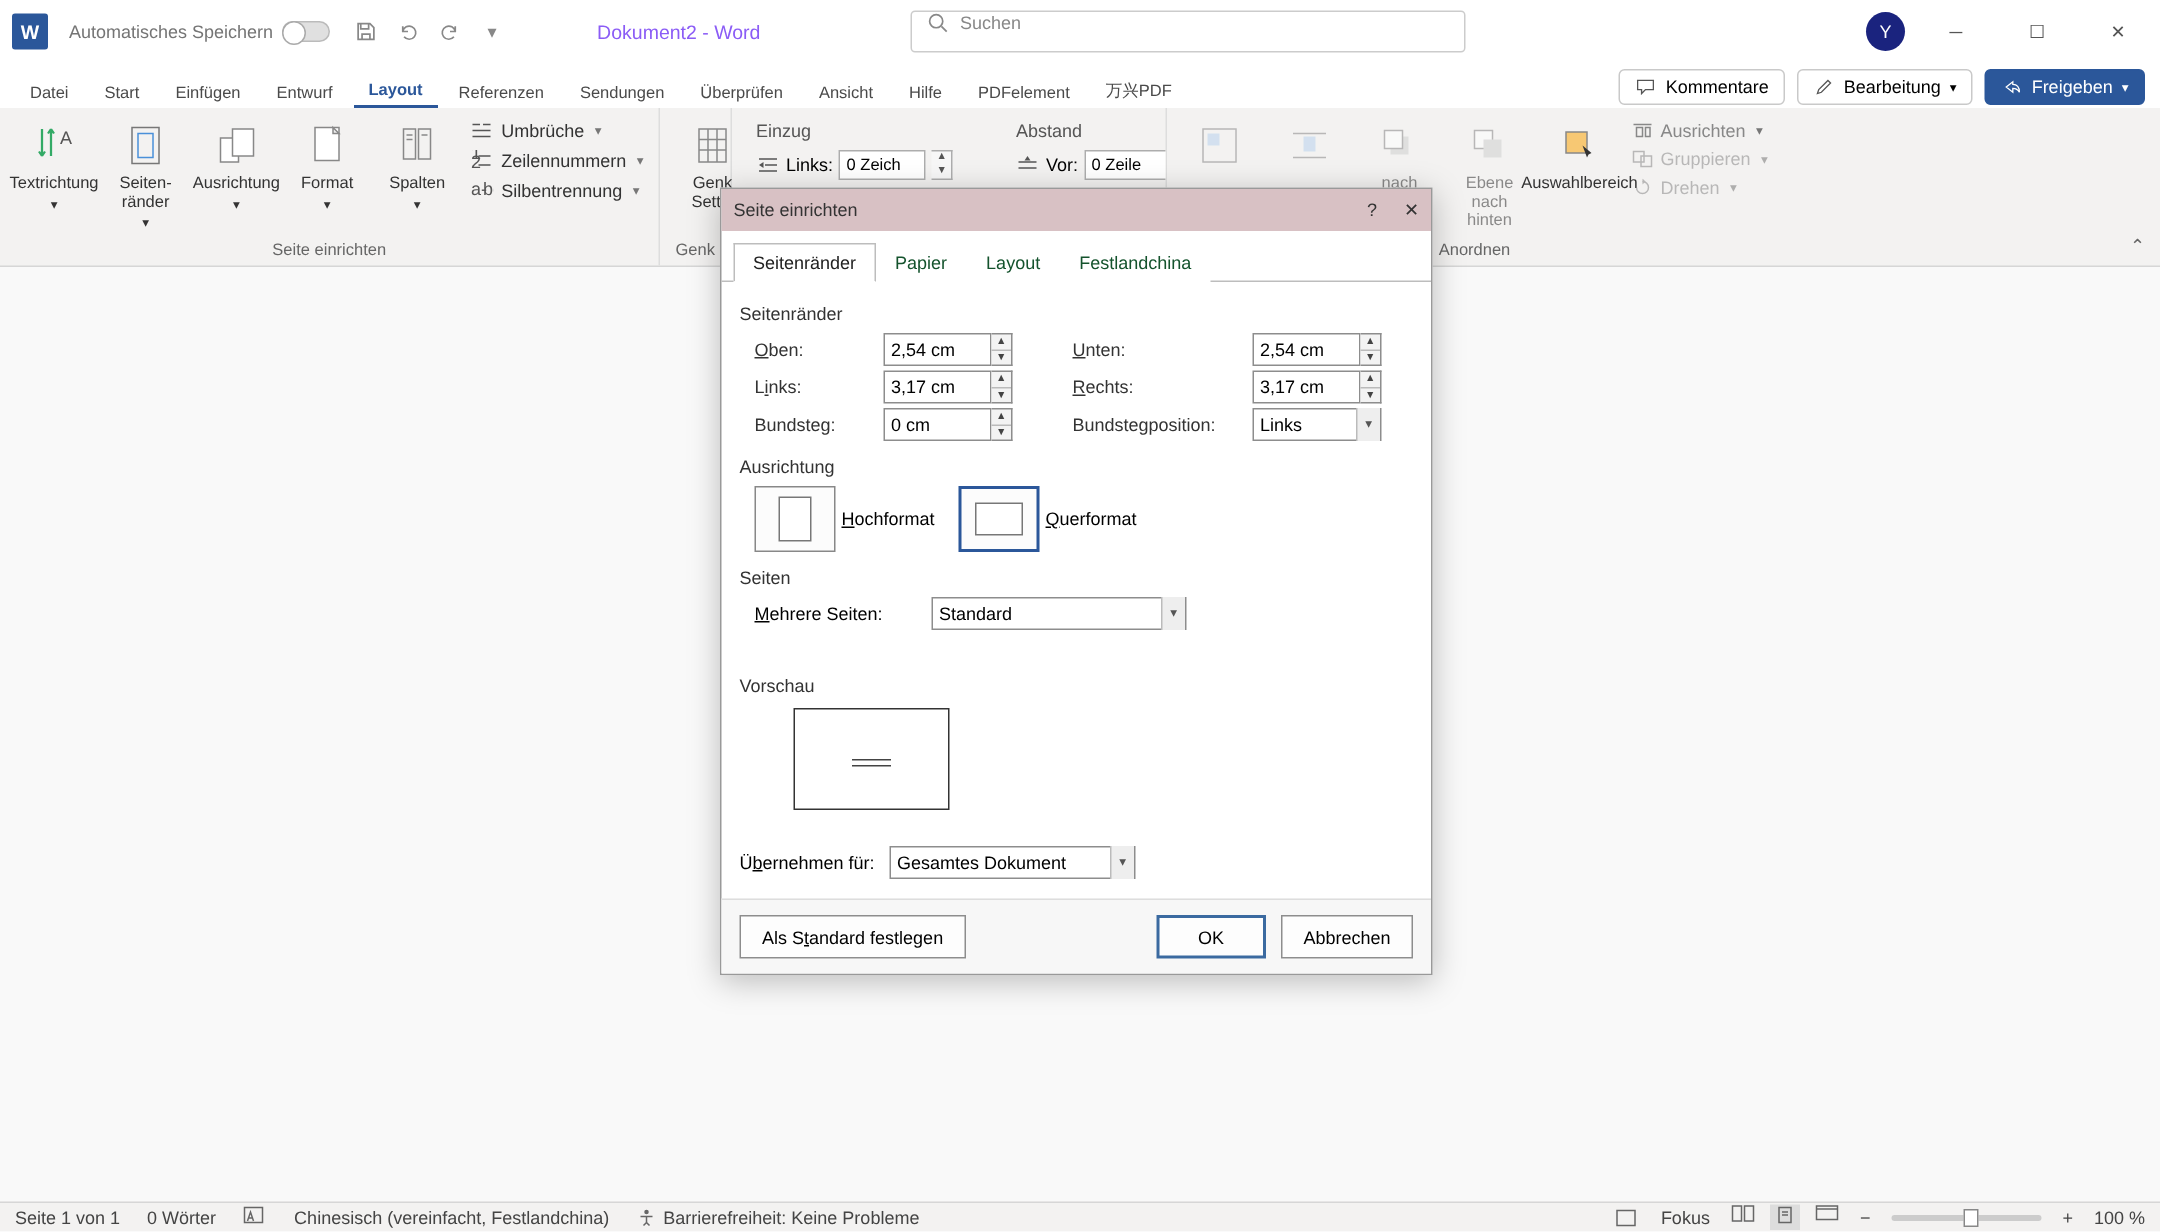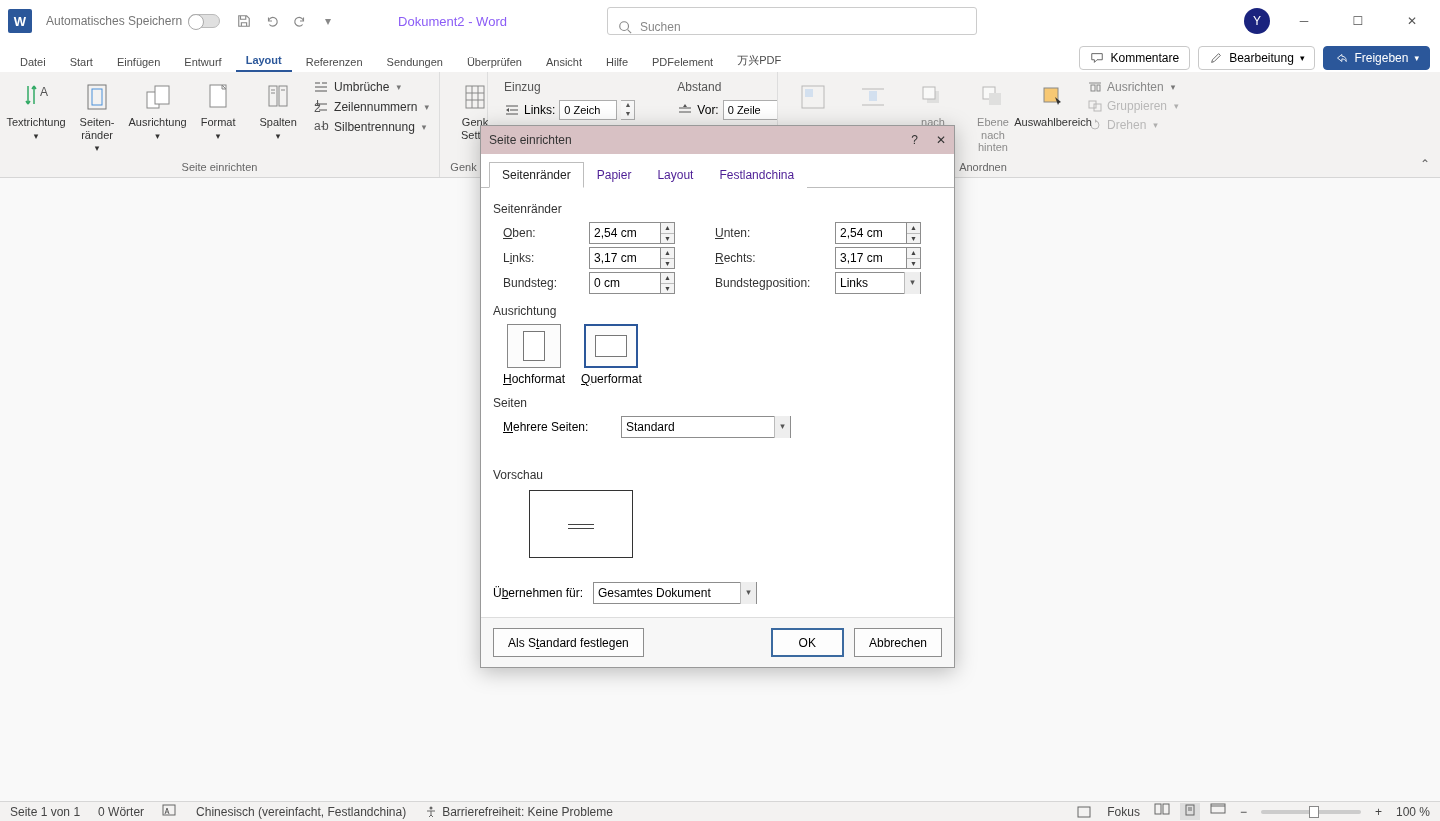--- a/index.html
+++ b/index.html
@@ -5,21 +5,21 @@
 *{margin:0;padding:0;box-sizing:border-box;font-family:"Segoe UI",Arial,sans-serif;font-size:12px;user-select:none}
 body{width:1440px;height:821px;background:#fff;overflow:hidden;position:relative}
 
 .titlebar{height:42px;background:#fff;display:flex;align-items:center;padding:0 8px;color:#757575}
 .word-icon{width:24px;height:24px;background:#2b579a;border-radius:2px;margin-right:14px;display:flex;align-items:center;justify-content:center;color:#fff;font-weight:bold;font-size:13px}
 .autosave{display:flex;align-items:center;gap:6px;margin-right:10px}
 .toggle{width:32px;height:14px;background:#e0e0e0;border-radius:8px;border:1px solid #bbb;position:relative}
 .toggle::after{content:"";position:absolute;width:14px;height:14px;background:#fff;border:1px solid #aaa;border-radius:50%;top:-1px;left:-1px}
 .qat-btn{width:20px;height:20px;display:flex;align-items:center;justify-content:center;margin:0 4px;color:#888}
 .doc-title{margin-left:56px;color:#8b5cf6;font-size:13px}
-.search-box{margin-left:100px;width:370px;height:28px;border:1px solid #ccc;border-radius:3px;background:#fff;display:flex;align-items:flex-end;padding:0 10px;color:#888}
+.search-box{margin-left:100px;width:370px;height:28px;border:1px solid #ccc;border-radius:3px;background:#fff;display:flex;align-items:flex-start;padding:0 10px;color:#888}
 .search-box svg{margin-right:8px}
 .titlebar-right{margin-left:auto;display:flex;align-items:center;gap:14px}
 .avatar{width:26px;height:26px;border-radius:50%;background:#1a237e;color:#fff;display:flex;align-items:center;justify-content:center;font-size:12px}
 .winbtn{width:40px;height:28px;display:flex;align-items:center;justify-content:center;color:#555}
 
 .tabs{height:30px;display:flex;align-items:flex-end;padding:0 10px;gap:4px;border-bottom:none}
 .tab{padding:4px 10px;font-size:11px;color:#4a4a4a;cursor:pointer}
 .tab.active{border-bottom:2px solid #2b579a;color:#2b579a;font-weight:600}
 .tabs-right{margin-left:auto;display:flex;gap:8px;align-items:center;padding-bottom:2px}
 .pill{border:1px solid #c9c9c9;border-radius:4px;padding:4px 10px;display:flex;align-items:center;gap:6px;font-size:13px;background:#fff}
@@ -46,37 +46,37 @@
 .anordnen-small .srow{color:#888}
 .collapse-btn{position:absolute;right:10px;bottom:6px;color:#666}
 
 .canvas{position:absolute;left:0;right:0;top:178px;bottom:20px;background:#f9f9f9}
 
 .dialog{position:absolute;left:480px;top:125px;width:475px;background:#fff;border:1px solid #999;box-shadow:0 4px 20px rgba(0,0,0,0.25)}
 .dlg-title{height:28px;background:#b37f8c;background:linear-gradient(#d8c0c3,#d8b5ba);display:flex;align-items:center;padding:0 8px;color:#333;font-size:12px}
 .dlg-title{background:#d8c1c4}
 .dlg-title .right{margin-left:auto;display:flex;gap:18px;align-items:center}
 .dlg-tabs{display:flex;border-bottom:1px solid #bdbdbd;padding:8px 8px 0}
-.dlg-tab{padding:5px 12px;font-size:12px;color:#4c1d95;background:#fff;border:1px solid transparent;cursor:pointer;margin-bottom:-1px}
+.dlg-tab{padding:5px 12px;font-size:12px;color:#14532d;background:#fff;border:1px solid transparent;cursor:pointer;margin-bottom:-1px}
 .dlg-tab.active{border:1px solid #bdbdbd;border-bottom:1px solid #fff;color:#222}
 .dlg-body{padding:10px 12px 10px}
 .sec-title{font-size:12px;color:#333;margin:4px 0 6px}
 .field-row{display:flex;align-items:center;margin:3px 0}
 .field-label{width:86px;font-size:12px;color:#333}
 .field-label2{width:120px;font-size:12px;color:#333}
 .txtspin{display:flex}
 .txt{width:72px;height:22px;border:1px solid #8d8d8d;background:#fff;padding:0 4px;font-size:12px}
 .spinbtn{width:14px;height:22px;border:1px solid #8d8d8d;border-left:none;display:flex;flex-direction:column;background:#f3f3f3}
 .spinbtn div{flex:1;display:flex;align-items:center;justify-content:center;font-size:7px;color:#444}
 .spinbtn div:first-child{border-bottom:1px solid #bbb}
 .col-gap{width:40px}
 .sel{height:22px;border:1px solid #8d8d8d;background:#fff;padding:0 4px;font-size:12px;display:flex;align-items:center;justify-content:space-between}
 .sel .arr{font-size:9px;color:#555;background:#eee;border-left:1px solid #bbb;padding:3px 3px;margin:-4px -4px;width:16px;text-align:center;height:22px;line-height:14px}
 .orient{display:flex;gap:16px;margin-top:6px}
-.orient-item{display:flex;flex-direction:column;align-items:center;gap:4px;font-size:11px}
+.orient-item{display:flex;align-items:center;gap:4px;font-size:11px}
 .orient-box{width:54px;height:44px;border:1px solid #888;background:#fcfcfc;display:flex;align-items:center;justify-content:center}
 .orient-box.selected{border:2px solid #2b579a}
 .orient-box .page{background:#fff;border:1px solid #777}
 .preview{display:flex;justify-content:flex-start;margin:8px 0 8px}
 .preview .pv{width:104px;height:68px;border:1px solid #333;margin-left:36px;display:flex;align-items:center;justify-content:center}
 .preview .pv::before{content:"";width:26px;height:1px;background:#444;box-shadow:0 4px 0 #444}
 .dlg-footer{display:flex;align-items:center;border-top:1px solid #ddd;padding:10px 12px;background:#f7f7f7}
 .btn{height:29px;padding:0 14px;border:1px solid #8d8d8d;background:#fdfdfd;font-size:12px;cursor:pointer}
 .btn.primary{border:2px solid #3b6aa0;padding:0 26px}
 .dlg-footer .spacer{flex:1}

